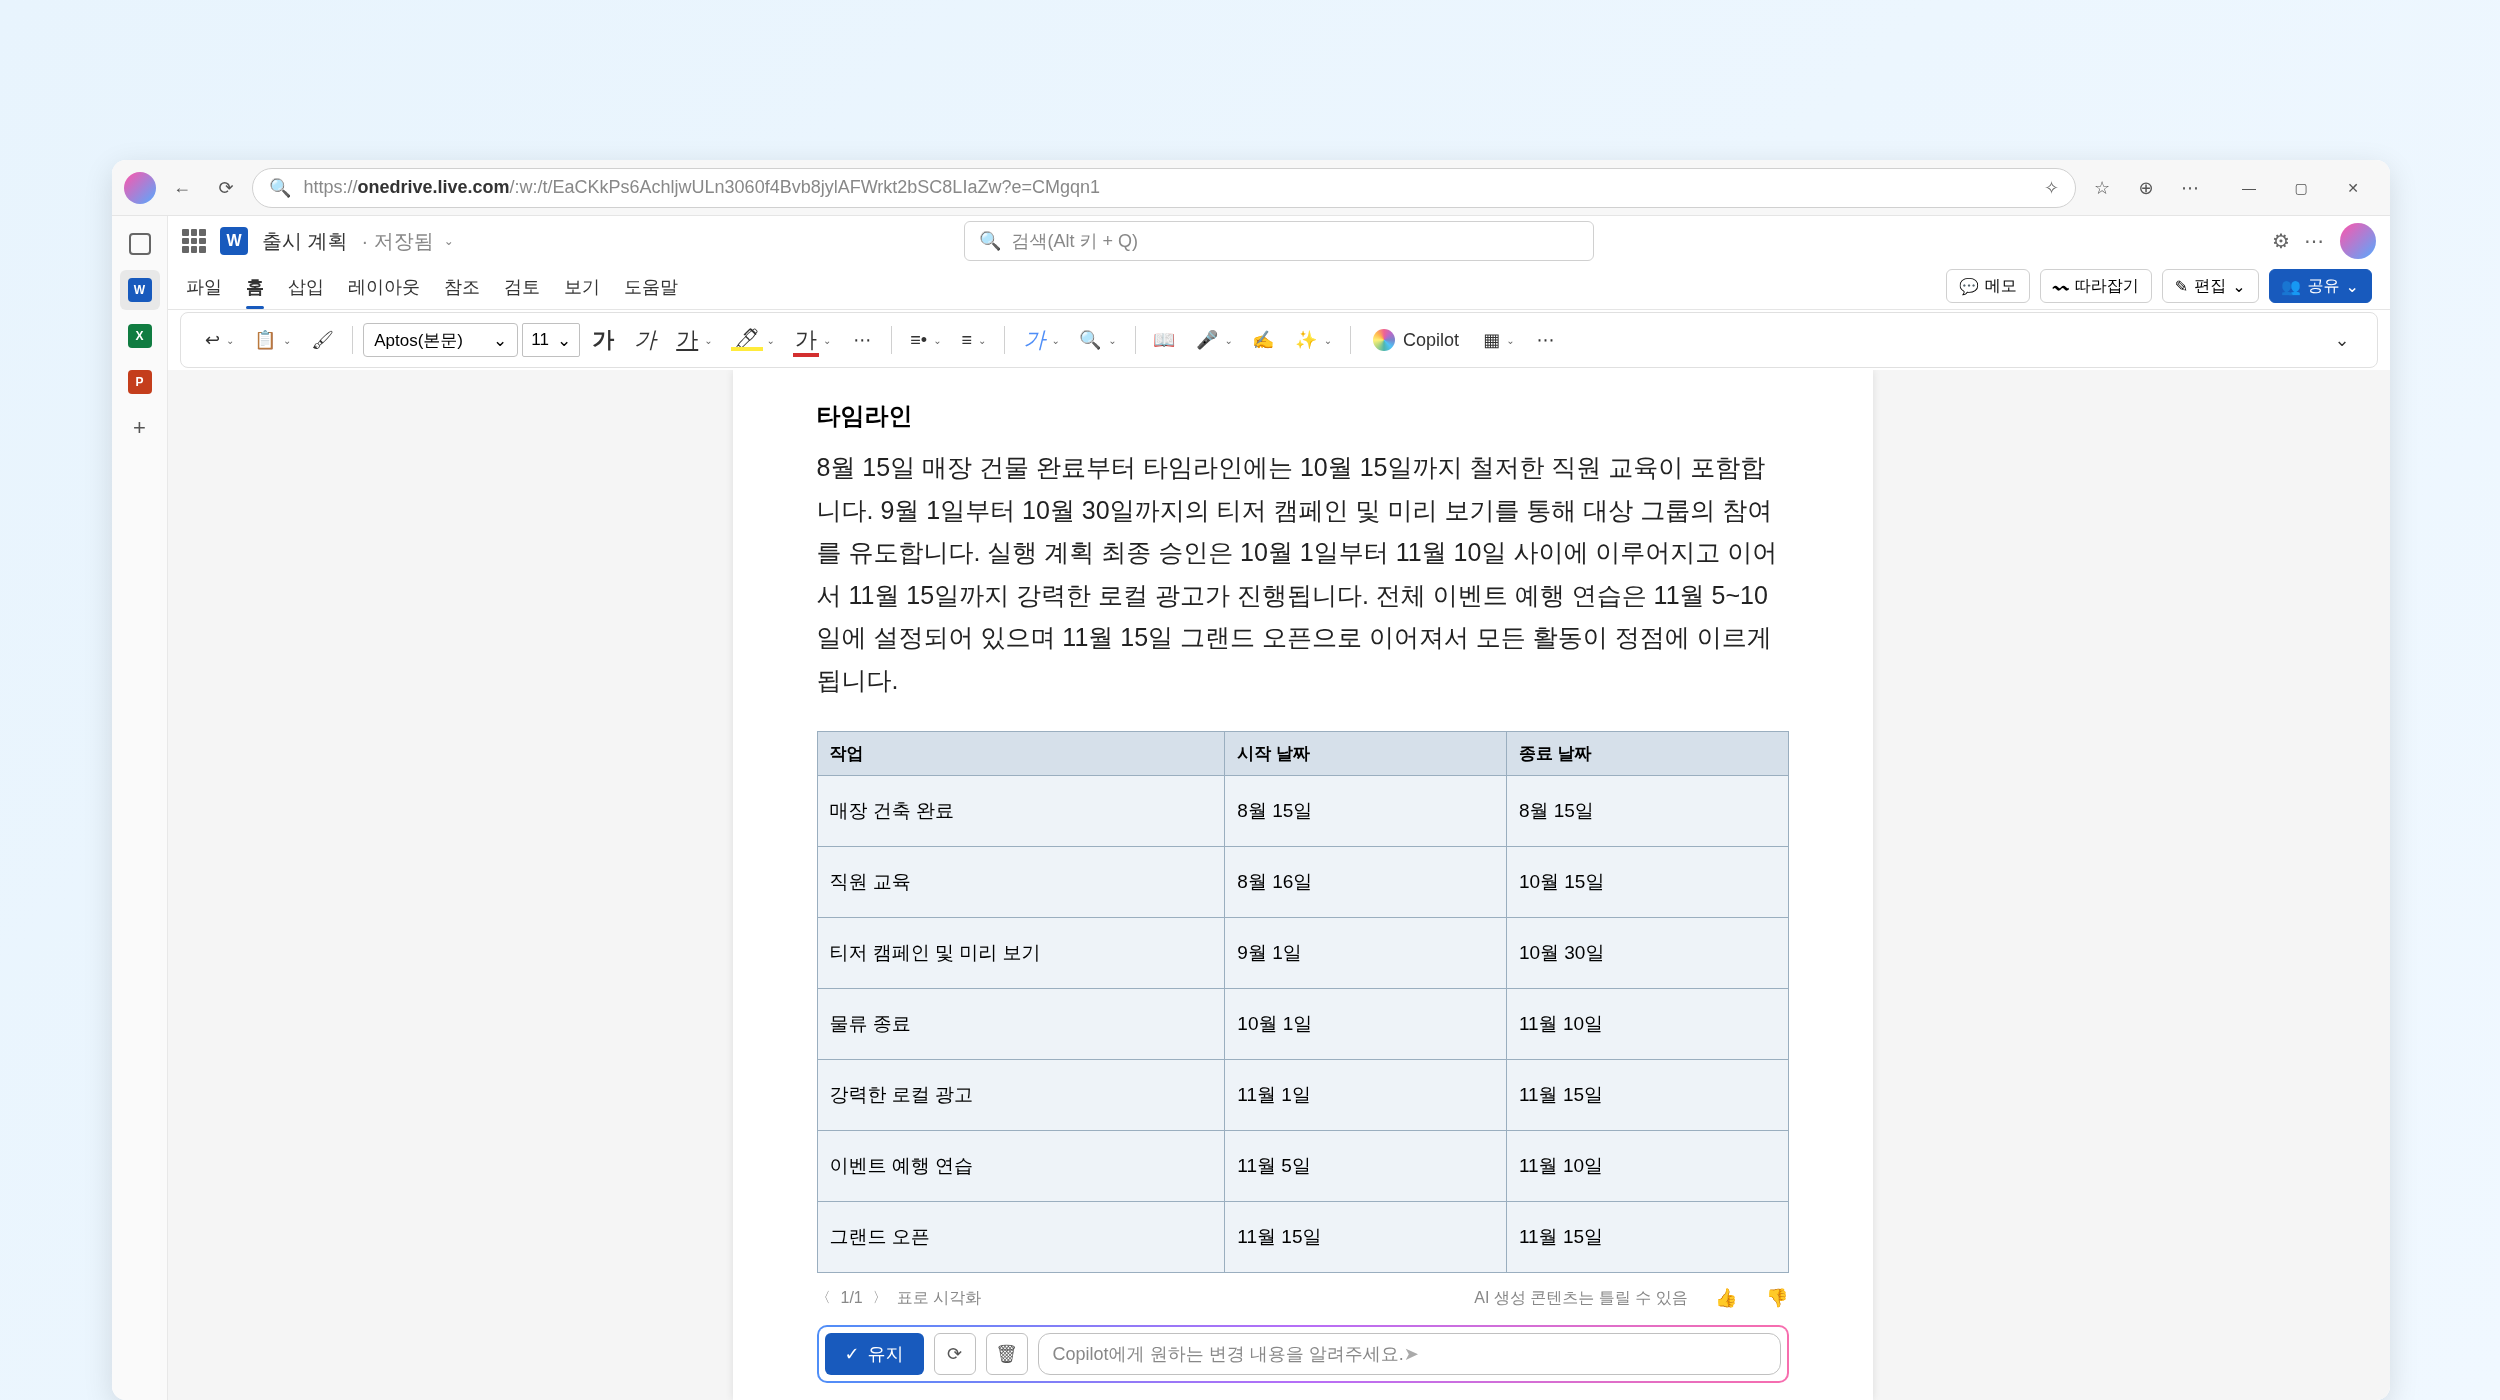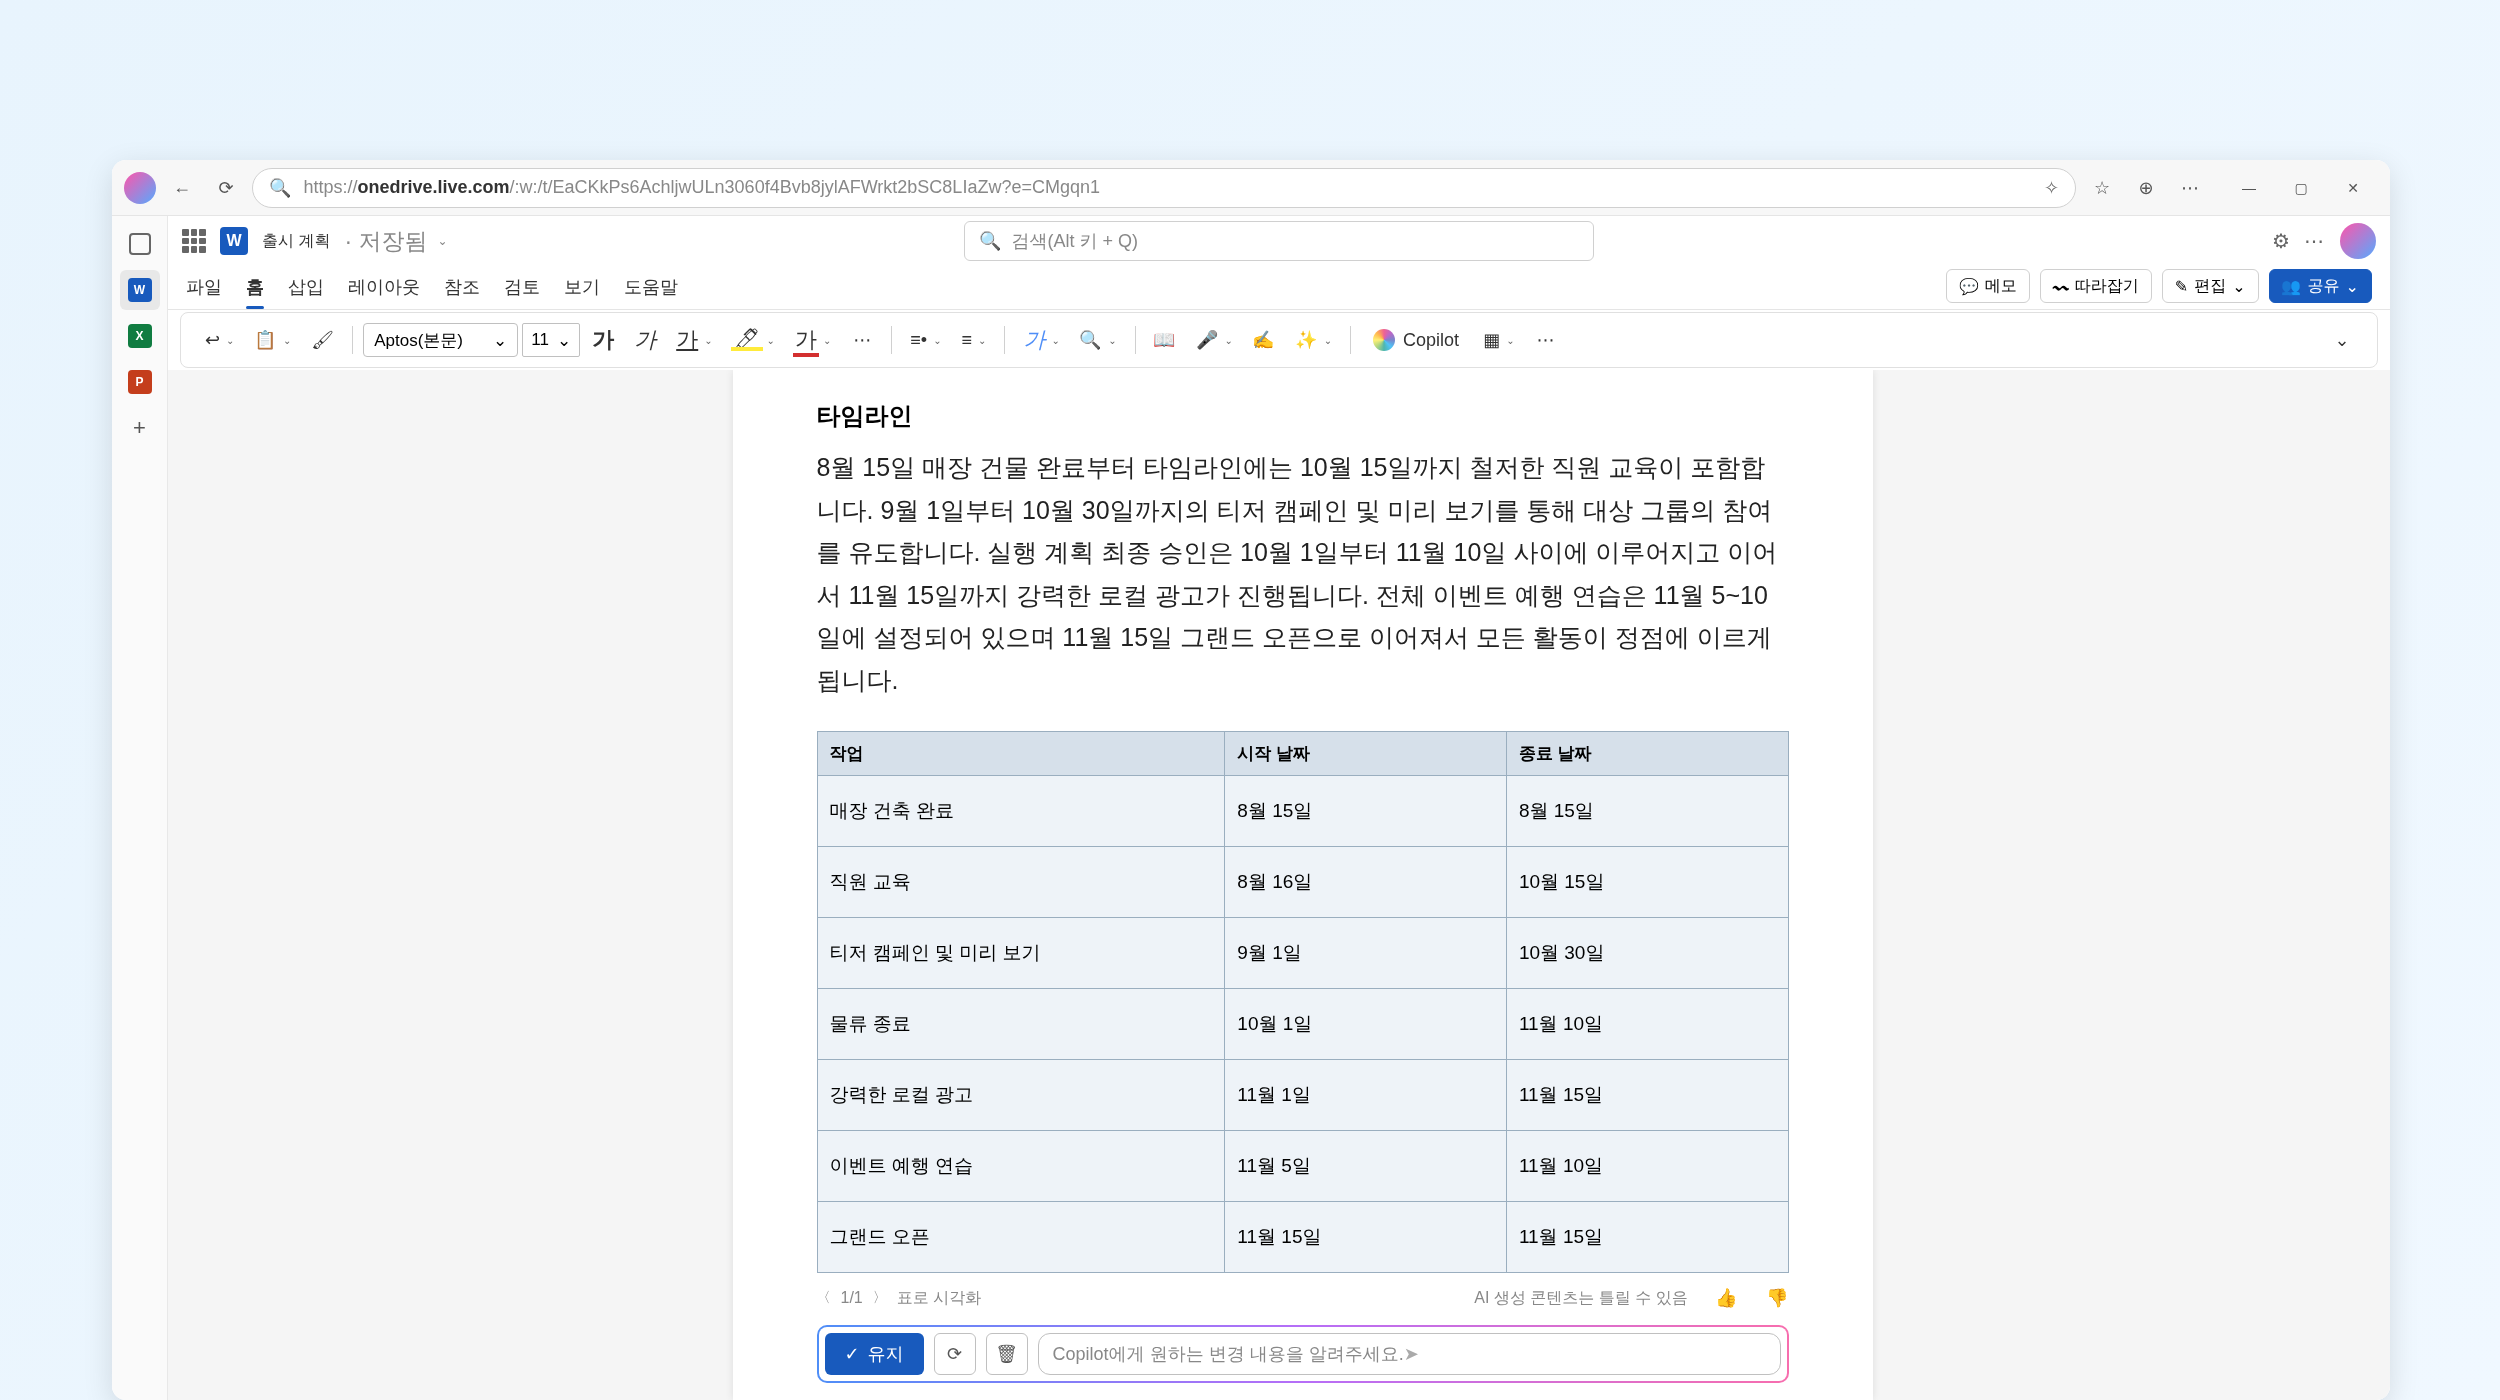--- a/index.html
+++ b/index.html
@@ -21,22 +21,22 @@
 .excel-i{background:#107c41;color:#fff;font-size:12px;font-weight:bold;display:flex;align-items:center;justify-content:center;}
 .word-i{background:#185abd;color:#fff;font-size:12px;font-weight:bold;display:flex;align-items:center;justify-content:center;}
 .ppt-i{background:#c43e1c;color:#fff;font-size:12px;font-weight:bold;display:flex;align-items:center;justify-content:center;}
 .tab-i{width:22px;height:22px;border:2px solid #666;border-radius:4px;}
 .plus-i{font-size:22px;color:#555;}
 .word-app{flex:1;display:flex;flex-direction:column;background:#fff;overflow:hidden;}
 .word-header{height:50px;display:flex;align-items:center;padding:0 14px;gap:14px;}
 .waffle{width:24px;height:24px;display:grid;grid-template-columns:repeat(3,1fr);grid-template-rows:repeat(3,1fr);gap:2px;cursor:pointer;}
 .waffle span{background:#666;border-radius:1px;}
 .word-logo{width:28px;height:28px;background:#185abd;color:#fff;border-radius:4px;display:flex;align-items:center;justify-content:center;font-weight:bold;font-size:16px;}
-.doc-title{font-size:16px;color:#333;}
-.doc-saved{font-size:23px;color:#888;}
+.doc-title{font-size:20px;color:#333;}
+.doc-saved{font-size:20px;color:#888;}
 .chev{font-size:12px;color:#888;margin-left:-4px;}
 .header-search{margin-left:auto;margin-right:auto;width:630px;height:40px;border:1px solid #d0d0d0;border-radius:6px;display:flex;align-items:center;padding:0 14px;gap:10px;color:#888;font-size:18px;position:absolute;left:50%;transform:translateX(-50%);}
 .header-right{margin-left:auto;display:flex;align-items:center;gap:14px;}
 .gear{font-size:20px;color:#666;cursor:pointer;}
 .dots{font-size:20px;color:#666;cursor:pointer;letter-spacing:2px;}
 .avatar2{width:36px;height:36px;border-radius:50%;background:linear-gradient(135deg,#f5a 0%,#5af 100%);}
 .ribbon-tabs{height:44px;display:flex;align-items:end;padding:0 18px;gap:24px;border-bottom:1px solid #e5e5e5;}
 .rtab{font-size:18px;color:#333;padding-bottom:10px;cursor:pointer;position:relative;}
 .rtab.active{font-weight:600;}
 .rtab.active::after{content:"";position:absolute;bottom:0;left:0;right:0;height:3px;background:#185abd;border-radius:2px;}

